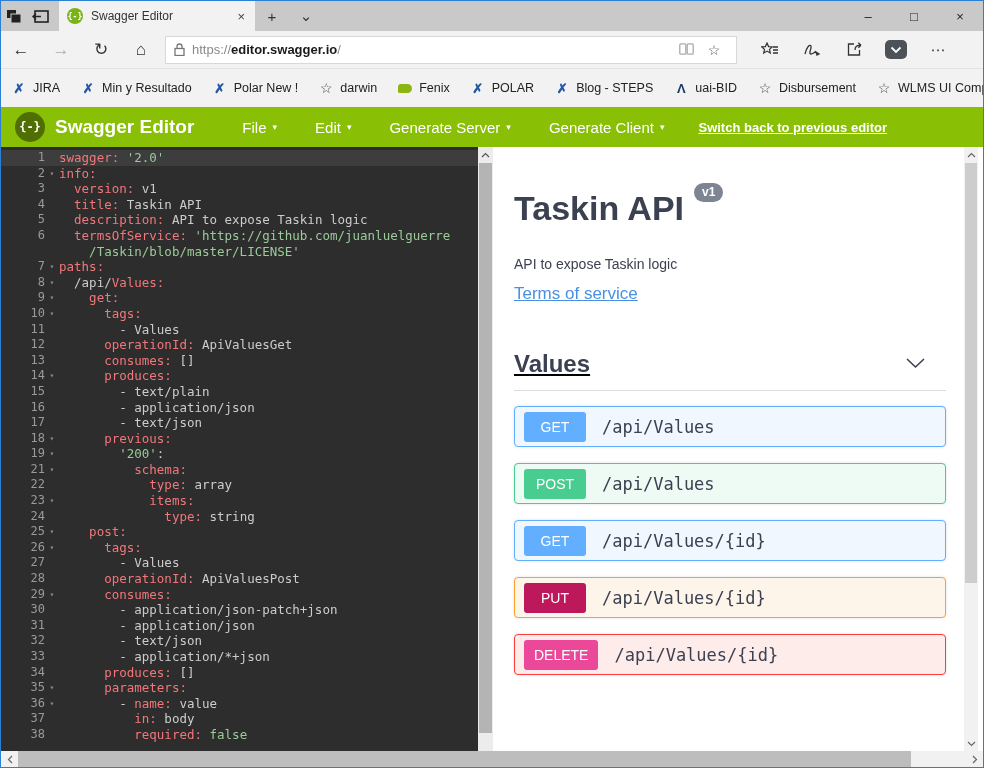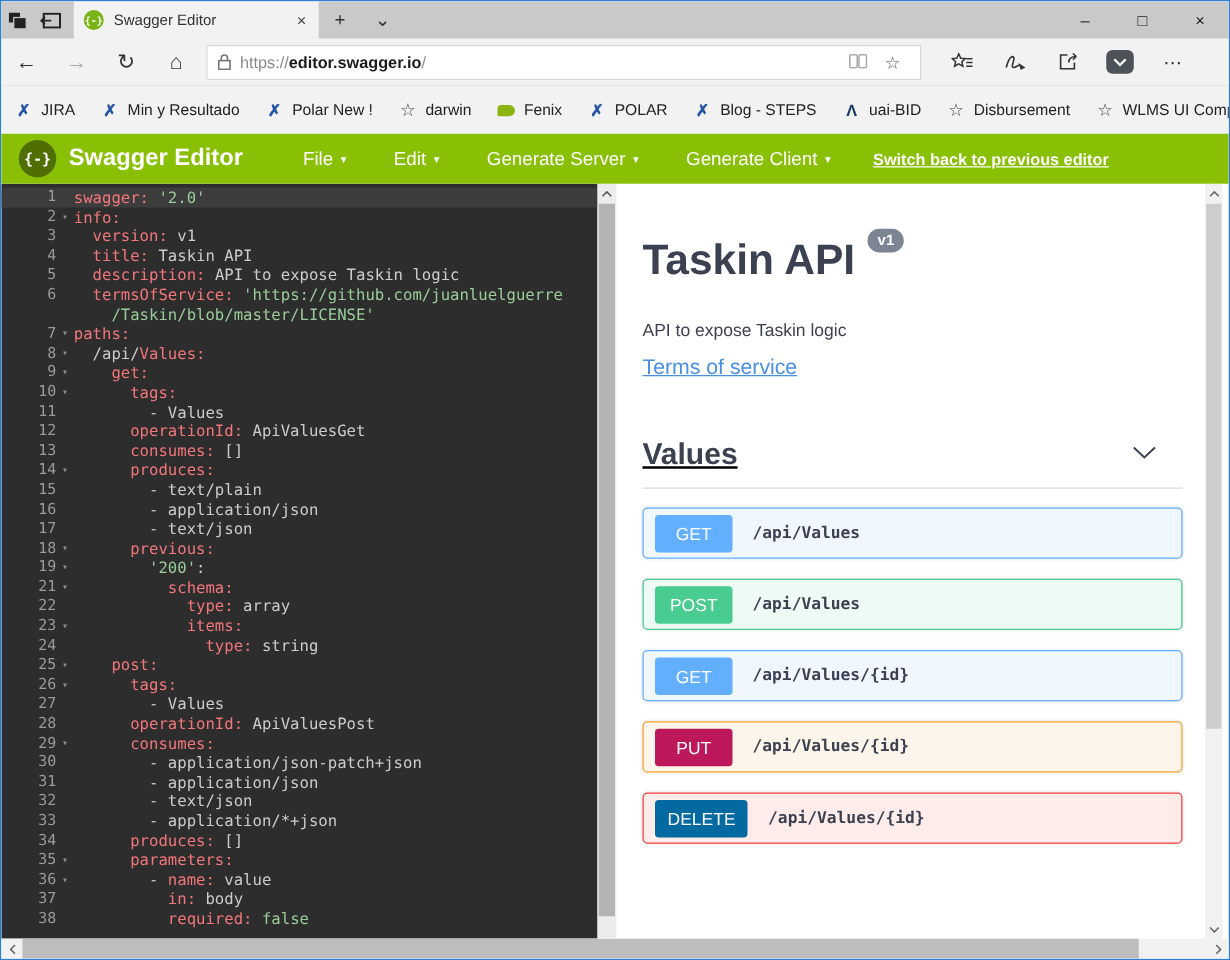--- a/index.html
+++ b/index.html
@@ -74,21 +74,21 @@
   .api-title { font-size:34px; font-weight:bold; color:#3b4151; display:flex; align-items:flex-start; }
   .version-badge { font-size:12px; font-weight:bold; color:#fff; background:#7d8492; border-radius:10px; padding:2px 8px 3px; margin-left:10px; position:relative; top:-6px; }
   .api-desc { font-size:14px; color:#3b4151; margin-top:28px; }
   .terms-link { display:inline-block; font-size:17px; color:#4990e2; text-decoration:underline; margin-top:12px; }
   .values-head { margin-top:46px; display:flex; align-items:center; justify-content:space-between; padding-right:22px;text-decoration:underline; }
   .values-title { font-size:24px; font-weight:bold; color:#3b4151; }
   .values-divider { border-bottom:1px solid #dcdcdc; margin-top:12px; margin-right:2px; }
   .endpoints { margin-top:15px; padding-right:2px; }
   .opblock { display:flex; align-items:center; height:41px; border-radius:4px; border:1px solid; margin-bottom:16px; padding-left:9px; box-shadow:0 0 3px rgba(0,0,0,.12); }
   .opblock .method { min-width:62px; text-align:center; padding:7px 10px; border-radius:3px; color:#fff; font-size:14px; font-weight:normal; font-family:"Liberation Sans",sans-serif; }
-  .opblock .path { margin-left:16px; font-family:"DejaVu Sans Mono",monospace; font-size:13px; font-weight:bold; color:#3b4151; }
+  .opblock .path { margin-left:16px; font-family:"DejaVu Sans Mono",monospace; font-size:17px; font-weight:normal; color:#3b4151; }
 
   
   .rscroll { width:14px; background:#f1f1f1; position:relative; flex-shrink:0; margin-right:5px; }
   .rscroll .sb-btn { height:15px; display:flex; align-items:center; justify-content:center; }
   .rscroll .sb-btn.bottom { position:absolute; bottom:0; left:0; right:0; }
   .rscroll .thumb { position:absolute; top:16px; height:420px; left:1px; right:1px; background:#cdcdcd; }
 
   
   .hscroll { height:16px; background:#f1f1f1; display:flex; align-items:stretch; flex-shrink:0; }
   .hs-btn { width:17px; display:flex; align-items:center; justify-content:center; }
@@ -349,21 +349,21 @@
           </div>
           <div class="opblock" style="border-color: rgb(97, 175, 254); background: rgb(240, 247, 255);">
             <span class="method" style="background: rgb(97, 175, 254);">GET</span>
             <span class="path">/api/Values/{id}</span>
           </div>
           <div class="opblock" style="border-color: rgb(252, 161, 48); background: rgb(253, 245, 233);">
             <span class="method" style="background: #be185d;">PUT</span>
             <span class="path">/api/Values/{id}</span>
           </div>
           <div class="opblock" style="border-color: rgb(249, 62, 62); background: rgb(254, 236, 235);">
-            <span class="method" style="background: #0369a1;">DELETE</span>
+            <span class="method" style="background: #ec4899;">DELETE</span>
             <span class="path">/api/Values/{id}</span>
           </div>
         </div>
     </div>
 
     <div class="rscroll">
       <span class="sb-btn">
         <svg width="9" height="6" viewBox="0 0 9 6">
             <path d="M1 5 L4.5 1.5 L8 5" fill="none" stroke="#666" stroke-width="1.2"></path>
           </svg>

